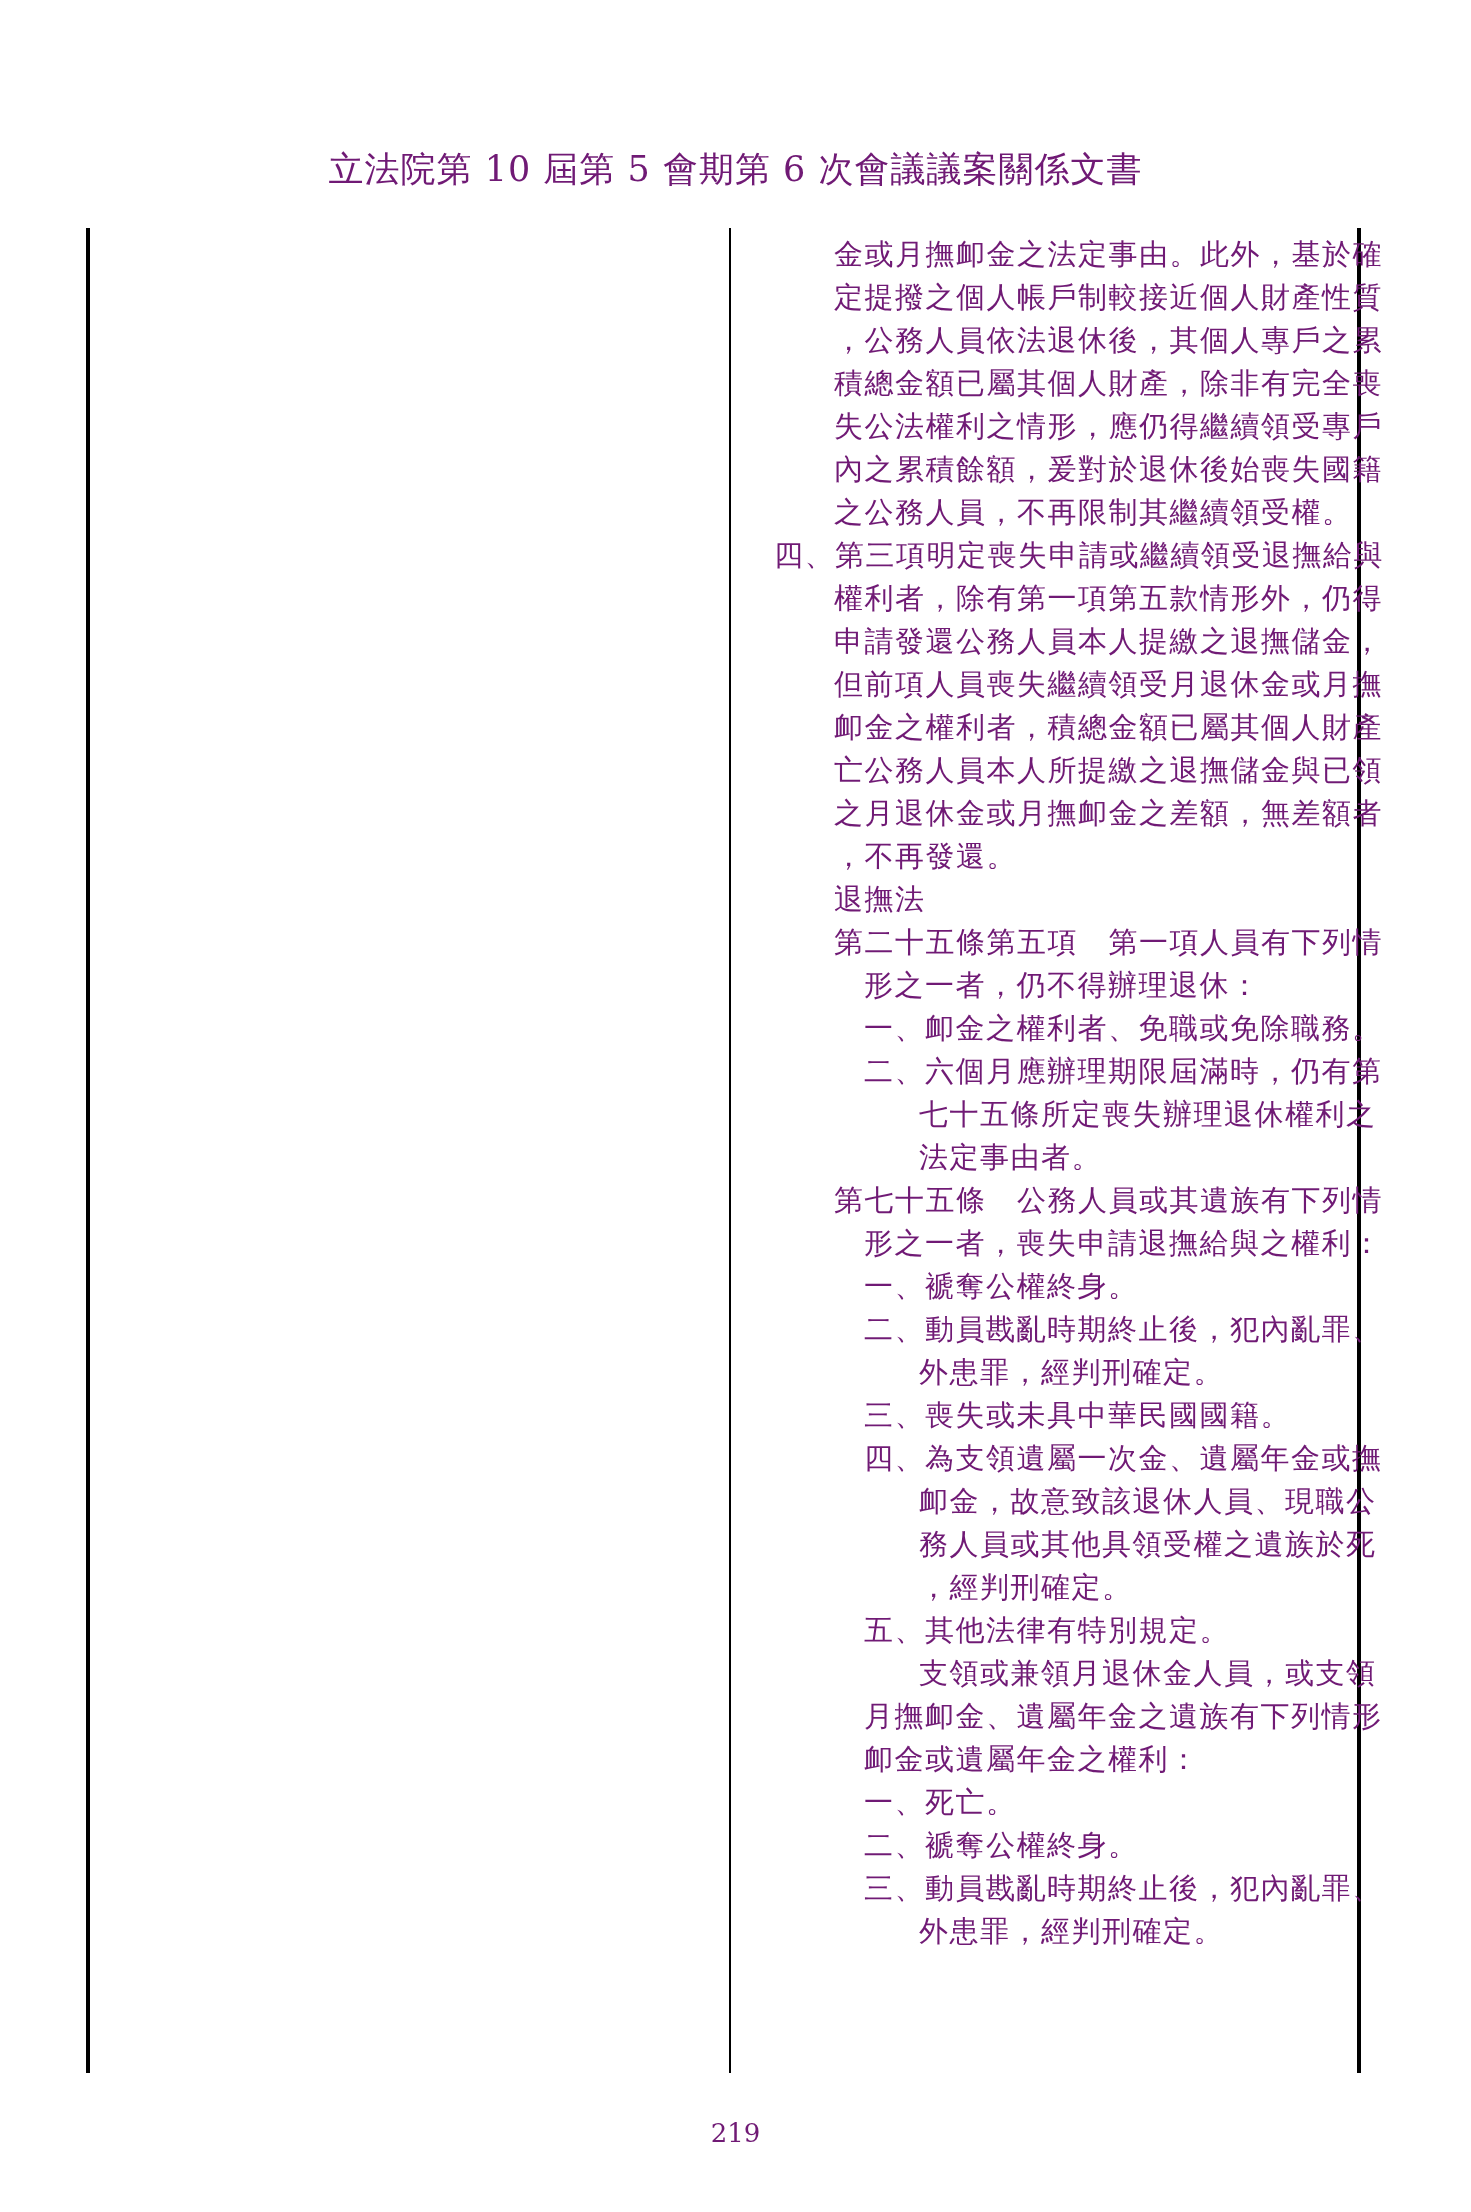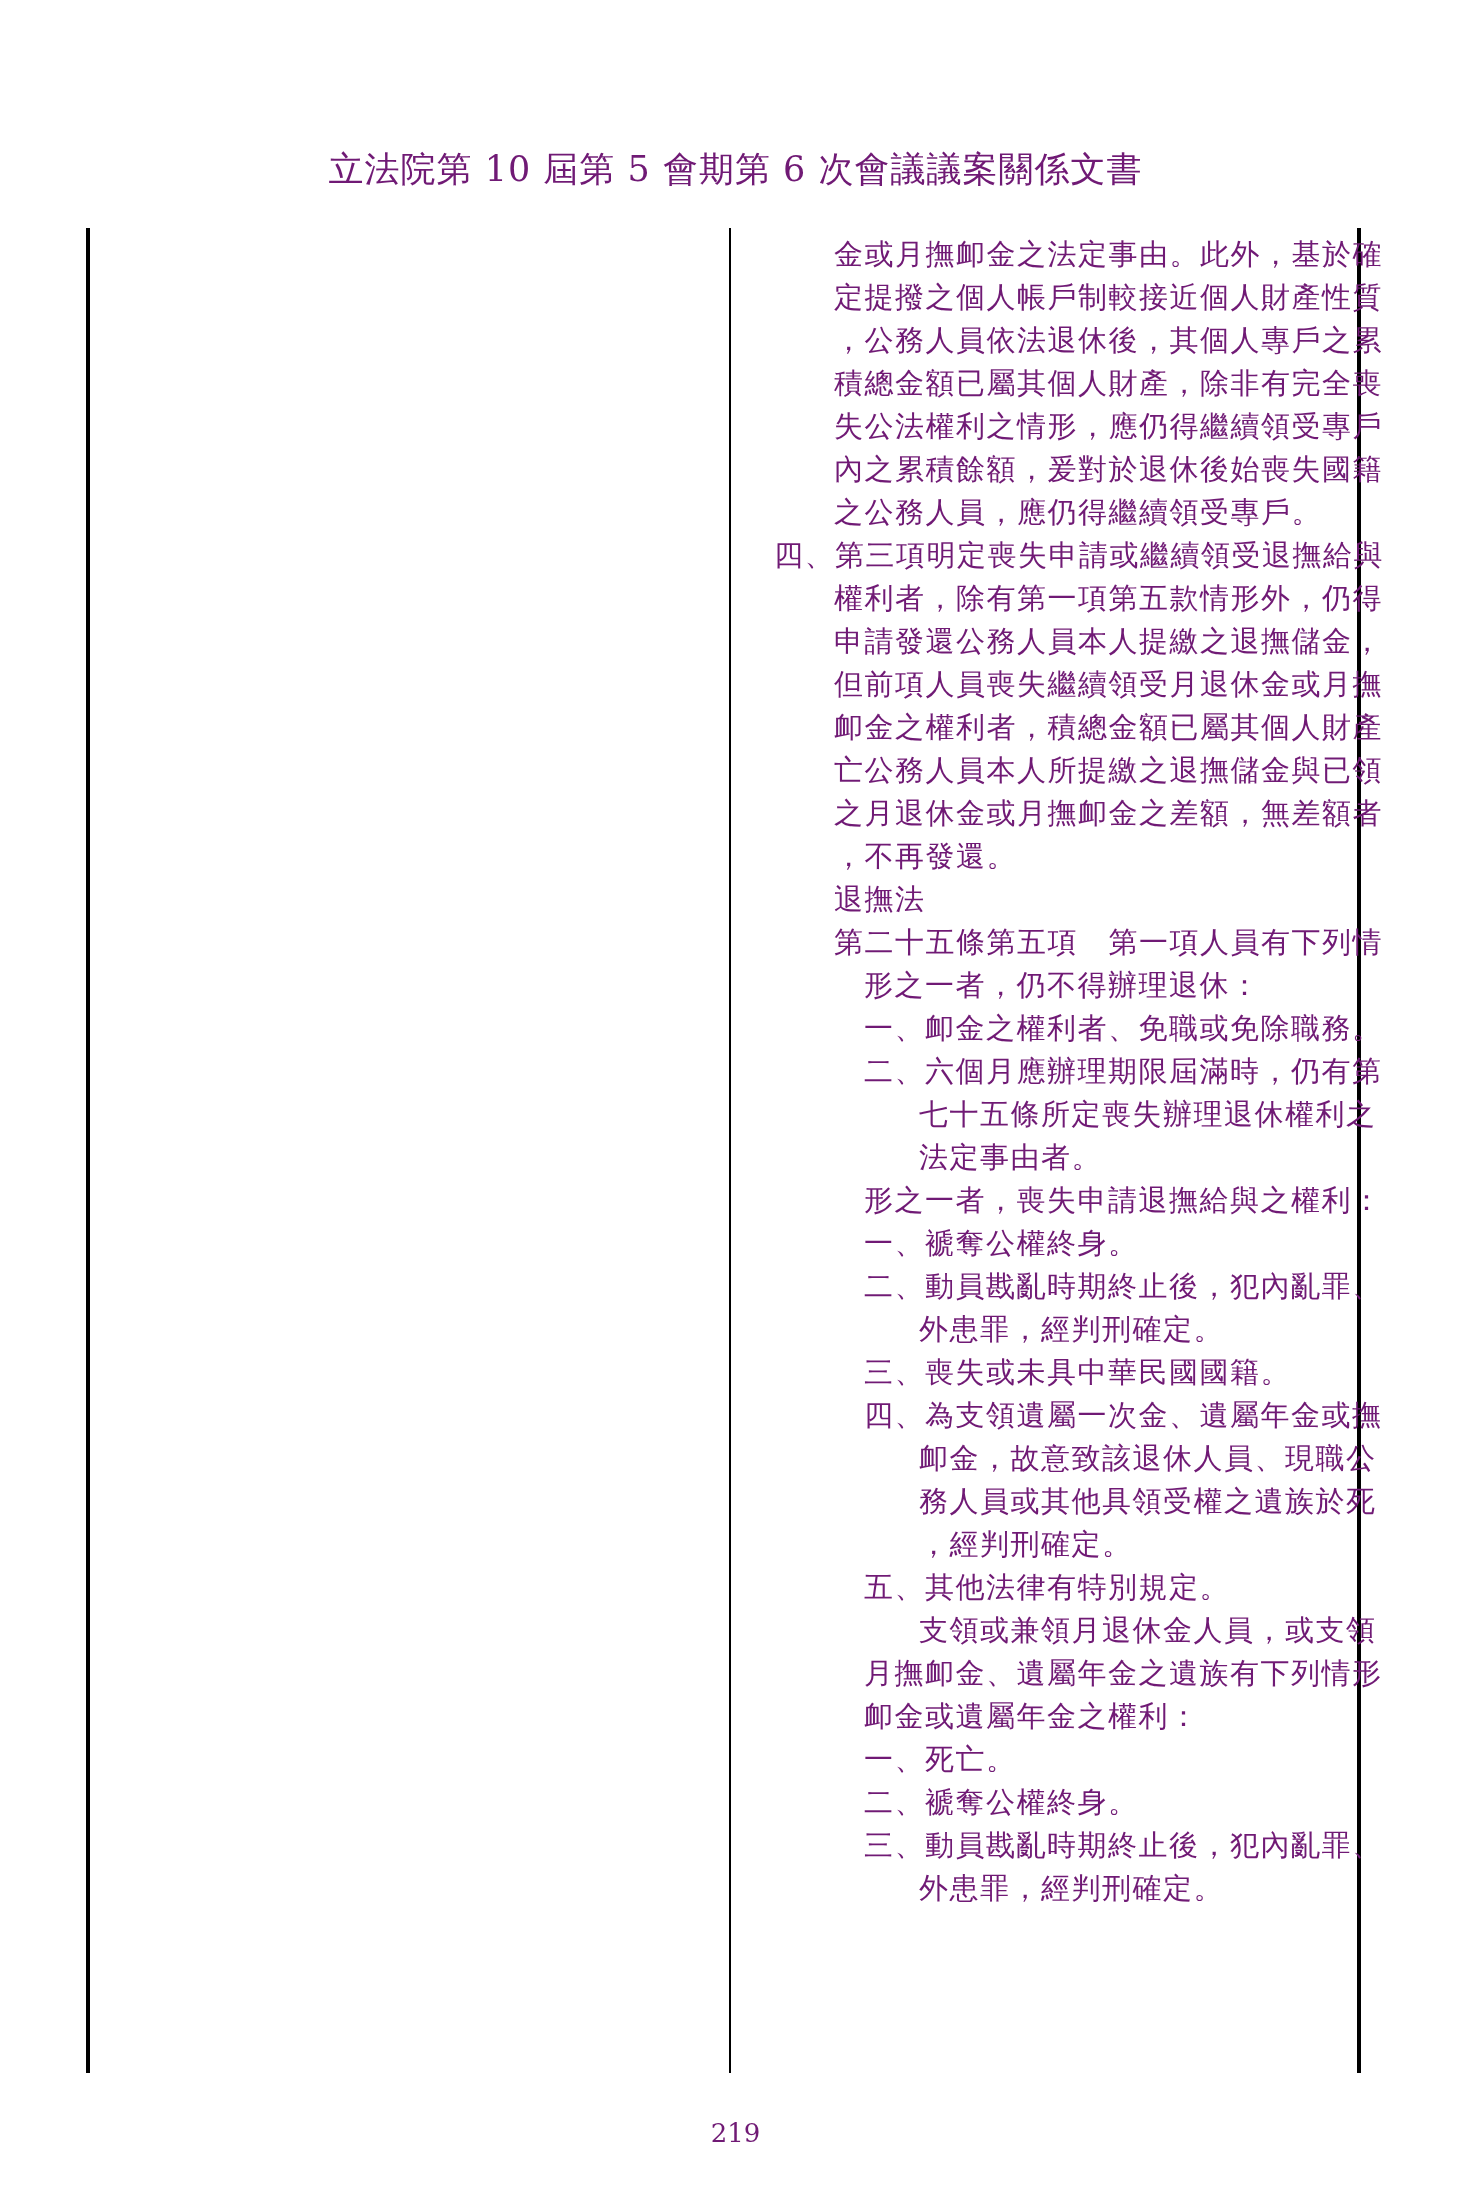--- a/index.html
+++ b/index.html
@@ -68,36 +68,37 @@
   <div class="rule rule-mid"></div>
   <div class="rule rule-right"></div>
 
   <div class="doc-body">
       <div class="line indent-b">金或月撫卹金之法定事由。此外，基於確</div>
       <div class="line indent-b">定提撥之個人帳戶制較接近個人財產性質</div>
       <div class="line indent-b">，公務人員依法退休後，其個人專戶之累</div>
       <div class="line indent-b">積總金額已屬其個人財產，除非有完全喪</div>
       <div class="line indent-b">失公法權利之情形，應仍得繼續領受專戶</div>
       <div class="line indent-b">內之累積餘額，爰對於退休後始喪失國籍</div>
-      <div class="line indent-b">之公務人員，應仍得繼續領受專戶。</div>
+      <div class="line indent-b">之公務人員，不再限制其繼續領受權。</div>
       <div class="line indent-a">四、第三項明定喪失申請或繼續領受退撫給與</div>
       <div class="line indent-b">權利者，除有第一項第五款情形外，仍得</div>
       <div class="line indent-b">申請發還公務人員本人提繳之退撫儲金，</div>
       <div class="line indent-b">但前項人員喪失繼續領受月退休金或月撫</div>
       <div class="line indent-b">卹金之權利者，積總金額已屬其個人財產</div>
       <div class="line indent-b">亡公務人員本人所提繳之退撫儲金與已領</div>
       <div class="line indent-b">之月退休金或月撫卹金之差額，無差額者</div>
       <div class="line indent-b">，不再發還。</div>
       <div class="line indent-b">退撫法</div>
       <div class="line indent-b">第二十五條第五項　第一項人員有下列情</div>
       <div class="line indent-c">形之一者，仍不得辦理退休：</div>
       <div class="line indent-c">一、卹金之權利者、免職或免除職務。</div>
       <div class="line indent-c">二、六個月應辦理期限屆滿時，仍有第</div>
       <div class="line indent-d">七十五條所定喪失辦理退休權利之</div>
       <div class="line indent-d">法定事由者。</div>
+      <div class="line indent-b">第七十五條　公務人員或其遺族有下列情</div>
       <div class="line indent-c">形之一者，喪失申請退撫給與之權利：</div>
       <div class="line indent-c">一、褫奪公權終身。</div>
       <div class="line indent-c">二、動員戡亂時期終止後，犯內亂罪、</div>
       <div class="line indent-d">外患罪，經判刑確定。</div>
       <div class="line indent-c">三、喪失或未具中華民國國籍。</div>
       <div class="line indent-c">四、為支領遺屬一次金、遺屬年金或撫</div>
       <div class="line indent-d">卹金，故意致該退休人員、現職公</div>
       <div class="line indent-d">務人員或其他具領受權之遺族於死</div>
       <div class="line indent-d">，經判刑確定。</div>
       <div class="line indent-c">五、其他法律有特別規定。</div>

